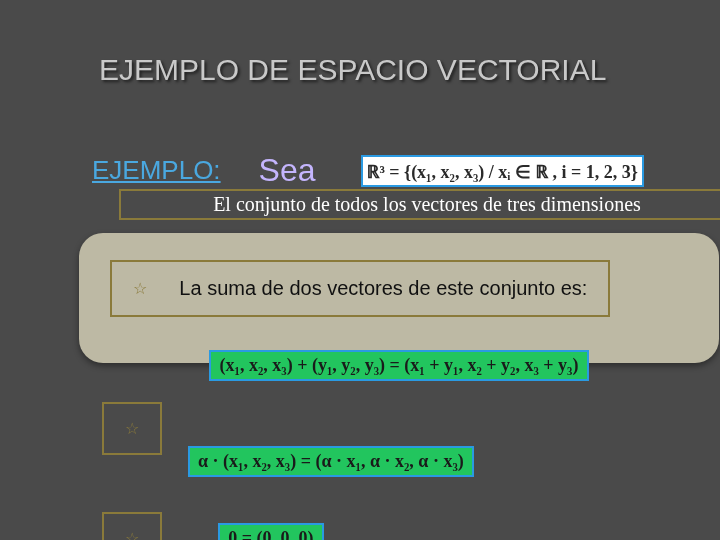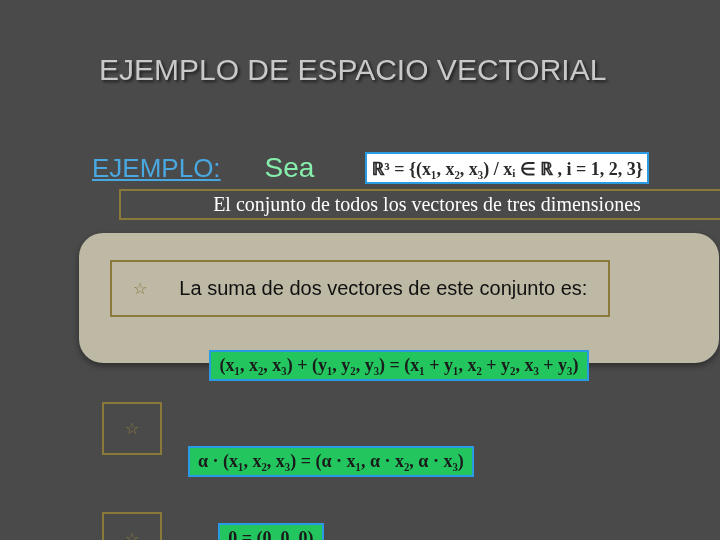--- a/index.html
+++ b/index.html
@@ -19,31 +19,31 @@
     color: #c9c9c9;
     font-weight: normal;
     text-shadow: 2px 2px 3px rgba(0,0,0,0.6);
   }
   .ejemplo-row {
     position: absolute;
     top: 100px;
     left: 40px;
     display: flex;
     align-items: center;
-    gap: 25px;
+    gap: 19px;
   }
   .ejemplo-label {
     color: #4aa8e0;
     font-size: 26px;
     text-decoration: underline;
     font-weight: normal;
   }
   .sea {
-    color: #86efac;
-    font-size: 28px;
+    color: #c4b5fd;
+    font-size: 32px;
     margin-left: 6px;
   }
   .formula-blue {
     background: #fff;
     border: 2px solid #2a9ae2;
     color: #2a2a2a;
     padding: 2px 4px;
     font-family: serif;
     font-size: 18px;
     font-weight: bold;

